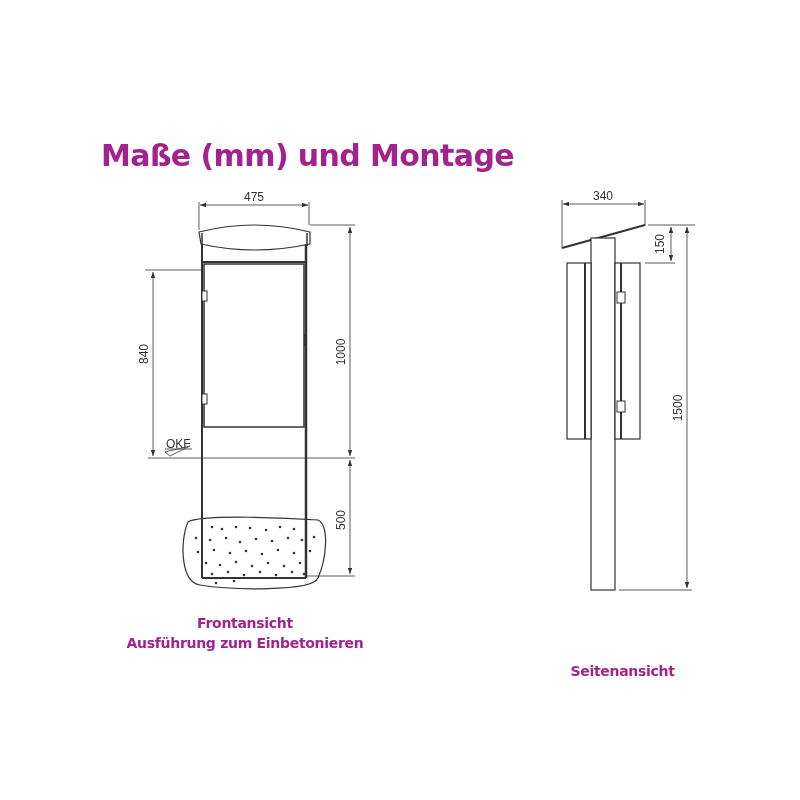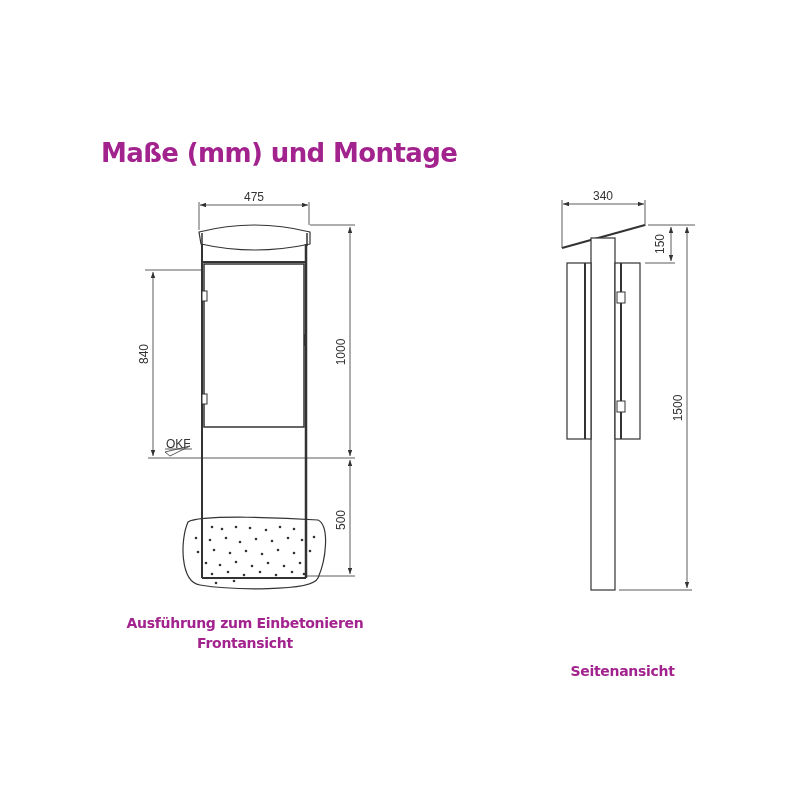--- a/index.html
+++ b/index.html
@@ -1,20 +1,20 @@
 <!DOCTYPE html>
 <html><head>
   <meta charset="utf-8">
   <style>
     html, body { margin: 0; padding: 0; background: #ffffff; }
     body { width: 800px; height: 800px; position: relative; overflow: hidden; }
     .title {
       position: absolute; left: 101px; top: 138px;
       font-family: "DejaVu Sans", sans-serif; font-weight: bold;
-      font-size: 26px; color: #a3238e; letter-spacing: -0.6px;
+      font-size: 30px; color: #a3238e; letter-spacing: -0.6px;
       white-space: nowrap;
     }
     .caption {
       position: absolute; font-family: "DejaVu Sans", sans-serif;
       font-weight: bold; font-size: 14px; color: #a3238e;
       text-align: center; line-height: 20px; white-space: nowrap;
       letter-spacing: -0.3px;
     }
     .cap-front { left: 110px; top: 613px; width: 270px; }
     .cap-side { left: 555px; top: 613px; width: 135px; margin-top: 48px; }
@@ -143,16 +143,16 @@
     <line x1="687" y1="227" x2="687" y2="588" stroke-width="0.8" marker-start="url(#arr)" marker-end="url(#arr)"></line>
     <line x1="619" y1="590" x2="692" y2="590" stroke-width="0.8"></line>
   </g>
 
   <text class="dim" x="603" y="200" text-anchor="middle">340</text>
   <text class="dim" transform="translate(664,244) rotate(-90)" text-anchor="middle">150</text>
   <text class="dim" transform="translate(682,408) rotate(-90)" text-anchor="middle">1500</text>
 </svg>
 
 <div class="caption cap-front">
+  <div>Frontansicht</div>
   <div>Ausführung zum Einbetonieren</div>
-  <div>Frontansicht</div>
 </div>
 <div class="caption cap-side">Seitenansicht</div>
 
 </body></html>

